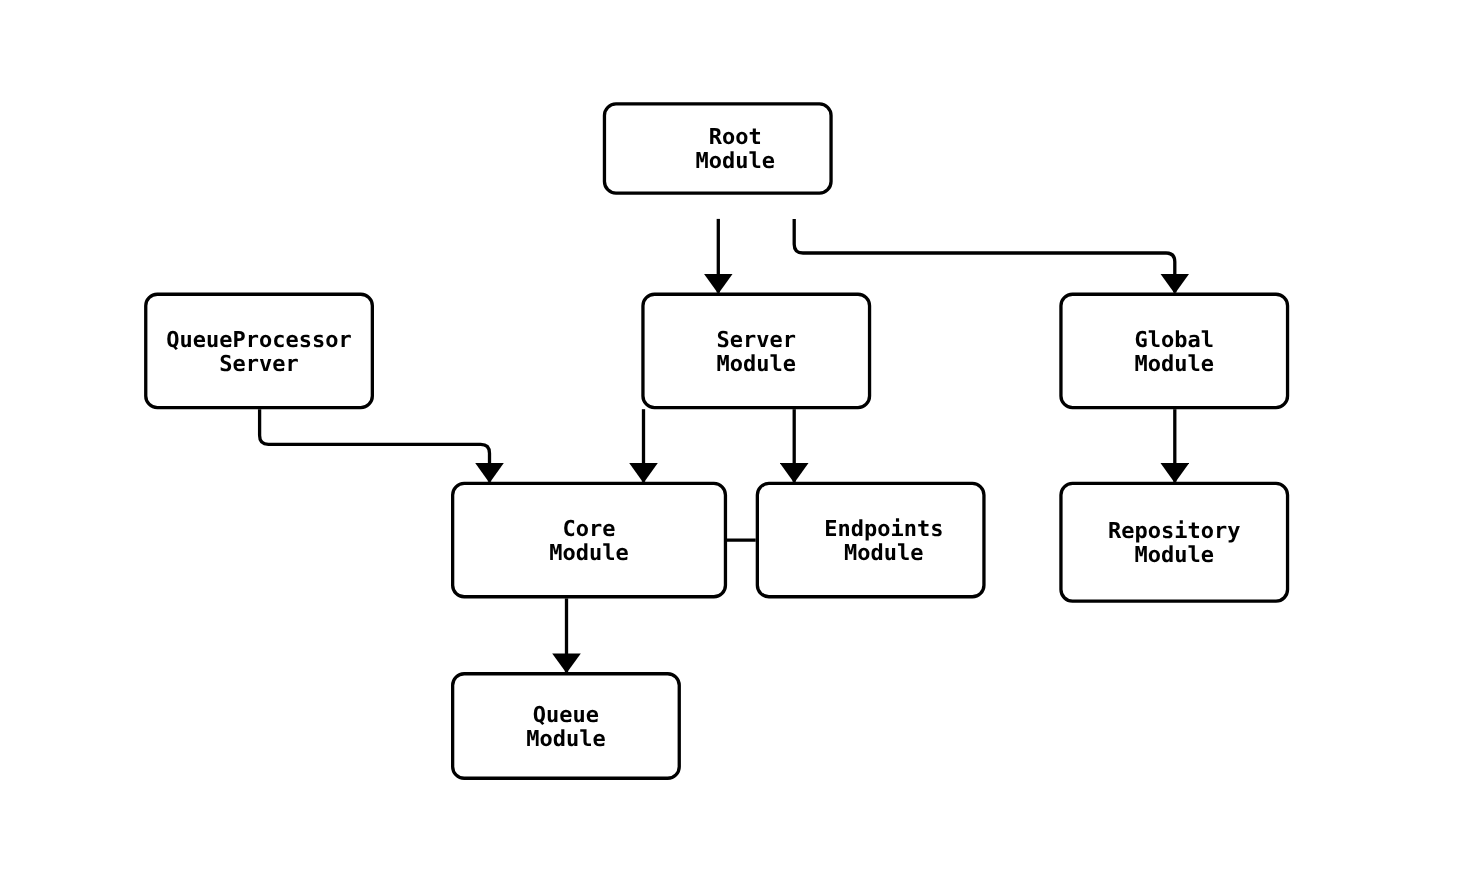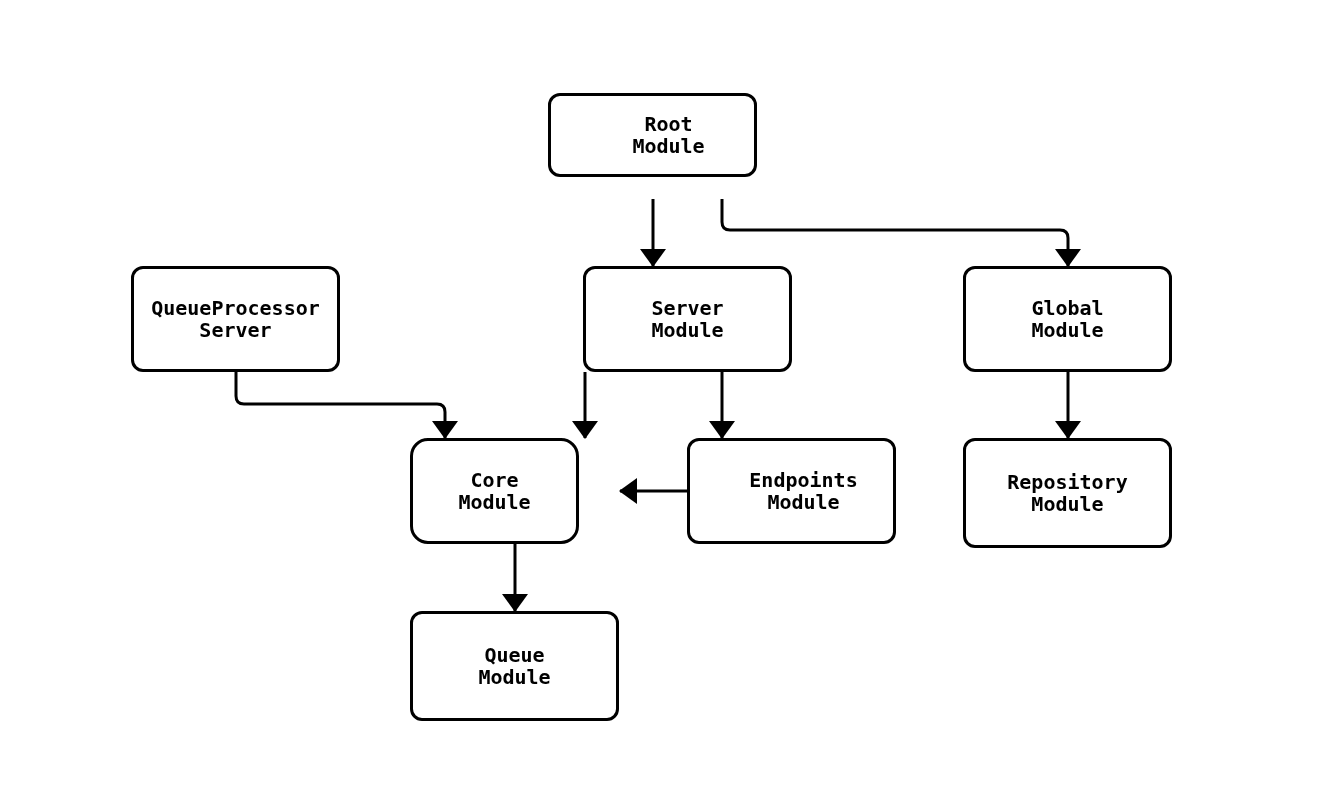--- a/index.html
+++ b/index.html
@@ -78,30 +78,30 @@
 Server</div>
       </div>
       <div class="node" style="left: 548px; top: 266px; width: 209px; height: 106px; margin-left: 35px;">
         <div class="node-label">Server
 Module</div>
       </div>
       <div class="node" style="left: 963px; top: 266px; width: 209px; height: 106px;">
         <div class="node-label">Global
 Module</div>
       </div>
-      <div class="node" style="left: 410px; top: 438px; width: 169px; height: 106px; border-radius: 18px;">
+      <div class="node" style="left: 410px; top: 438px; width: 251px; height: 106px;">
         <div class="node-label">Core
 Module</div>
       </div>
       <div class="node" style="left: 687px; top: 438px; width: 209px; height: 106px; padding-left: 24px;">
         <div class="node-label">Endpoints
 Module</div>
       </div>
       <div class="node" style="left: 963px; top: 438px; width: 209px; height: 110px;">
         <div class="node-label">Repository
 Module</div>
       </div>
-      <div class="node" style="left: 410px; top: 611px; width: 209px; height: 110px; justify-content: center;">
+      <div class="node" style="left: 410px; top: 611px; width: 209px; height: 98px; justify-content: center;">
         <div class="node-label">Queue
 Module</div>
       </div>
     </div>
 </div>
 
 </body></html>

